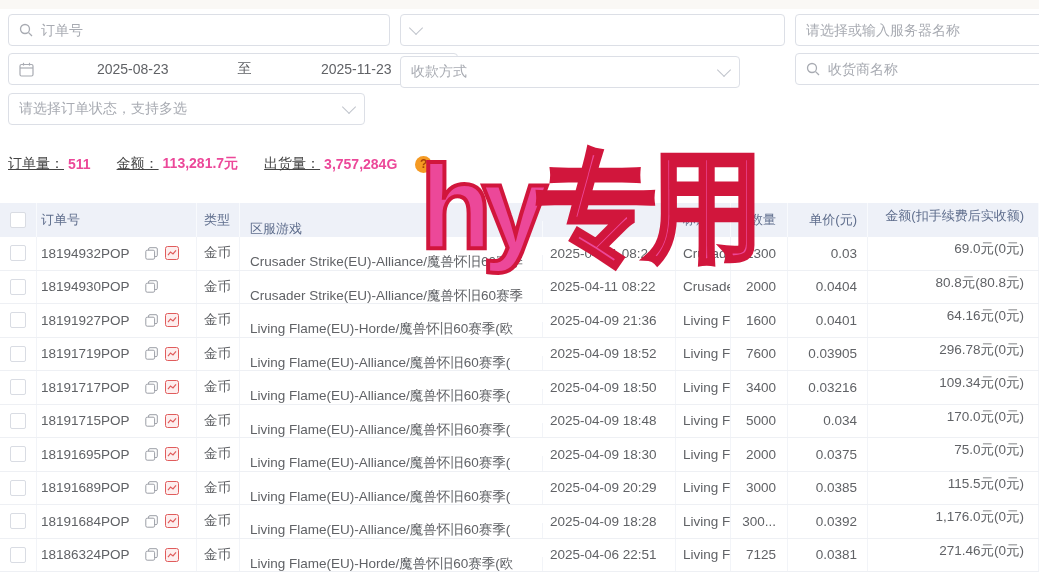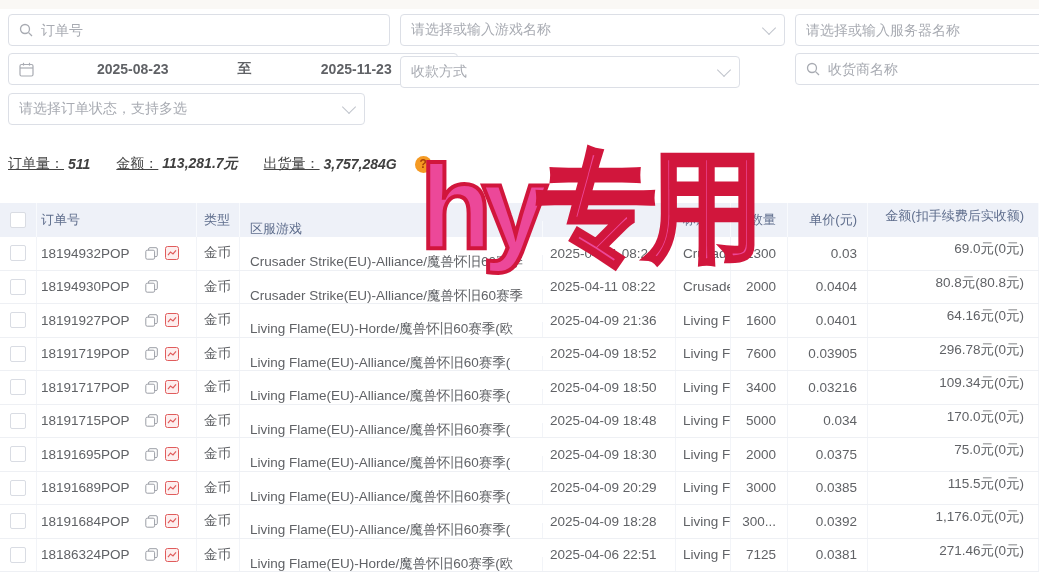--- a/index.html
+++ b/index.html
@@ -21,34 +21,34 @@
   }
   .field input::placeholder{color:#a8abb2;}
   .placeholder-text{color:#a8abb2;flex:1;white-space:nowrap;overflow:hidden;}
   .chevron{
     width:9px;height:9px;border-right:1.6px solid #c0c4cc;border-bottom:1.6px solid #c0c4cc;
     transform:rotate(45deg);margin-top:-4px;flex:none;
   }
   .f-order{top:14px;left:8px;width:382px;}
   .f-game{top:14px;left:400px;width:385px;}
   .f-server{top:14px;left:795px;width:270px;}
-  .f-date{top:53px;left:8px;width:450px;font-weight:bold;}
+  .f-date{top:53px;left:8px;width:450px;}
   .f-pay{top:56px;left:400px;width:340px;}
   .f-merchant{top:53px;left:795px;width:270px;}
   .f-status{top:93px;left:8px;width:357px;}
   .date-input{text-align:center;color:#606266;}
   .date-sep{color:#606266;flex:none;padding:0 6px;}
   .icon-svg{flex:none;display:flex;align-items:center;}
   
   .stats{
     position:absolute;top:155px;left:8px;display:flex;align-items:center;
     font-size:14px;color:#333;white-space:nowrap;
   }
   .stats .lbl{color:#444;text-decoration:underline;}
-  .stats .val{color:#404040;font-weight:600;margin-left:4px;font-style:italic;}
+  .stats .val{color:#ec4899;font-weight:600;margin-left:4px;}
   .stats .gap{width:26px;}
   .help-badge{
     width:17px;height:17px;border-radius:50%;background:#f59a23;color:#a8420a;
     font-size:12px;font-weight:bold;display:flex;align-items:center;justify-content:center;
     margin-left:18px;cursor:pointer;
   }
   
   .watermark{
     position:absolute;left:420px;top:148px;z-index:40;
     font-size:118px;line-height:1;font-weight:900;letter-spacing:-10px;
@@ -93,21 +93,20 @@
   <span class="icon-svg">
     <svg width="14" height="14" viewBox="0 0 14 14">
         <circle cx="6" cy="6" r="4.5" fill="none" stroke="#a8abb2" stroke-width="1.3"></circle>
         <line x1="9.6" y1="9.6" x2="13" y2="13" stroke="#a8abb2" stroke-width="1.3"></line>
       </svg>
   </span>
   <input placeholder="订单号" style="">
 </div>
 
 <div class="field f-game">
-  <span class="placeholder-text">请选择或输入游戏名称</span>
   <span class="chevron"></span>
 </div>
 
 <div class="field f-server">
   <input placeholder="请选择或输入服务器名称" style="">
 </div>
 
 <div class="field f-date">
   <span class="icon-svg">
     <svg width="15" height="15" viewBox="0 0 15 15">

